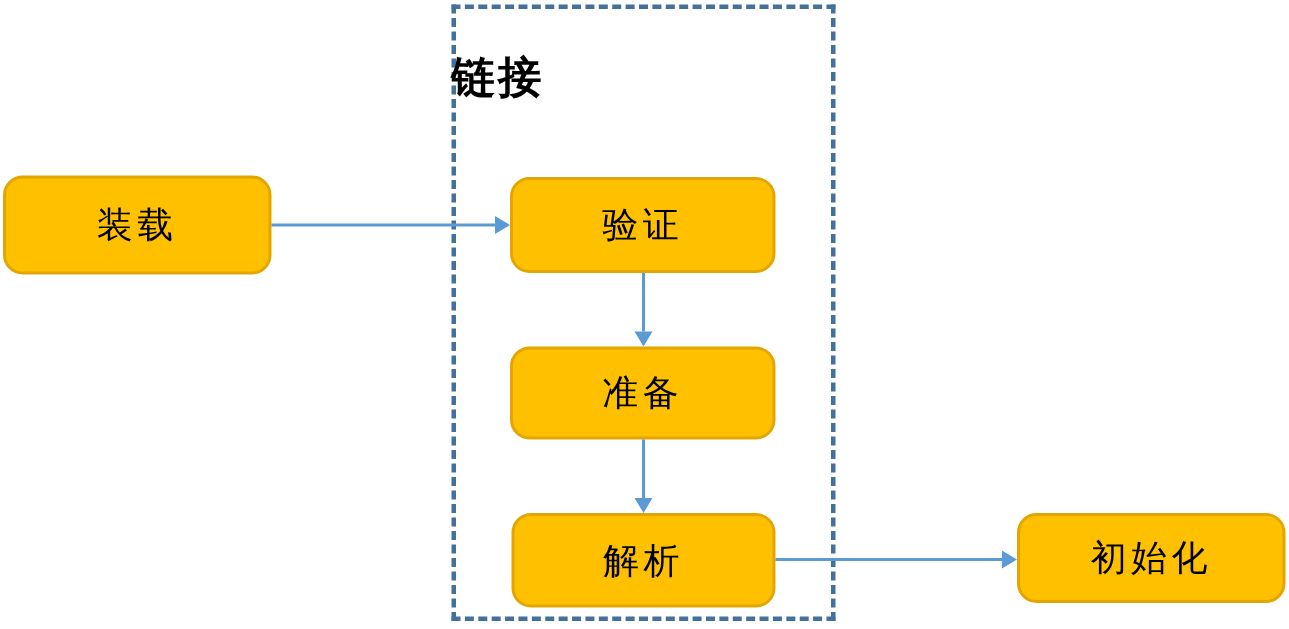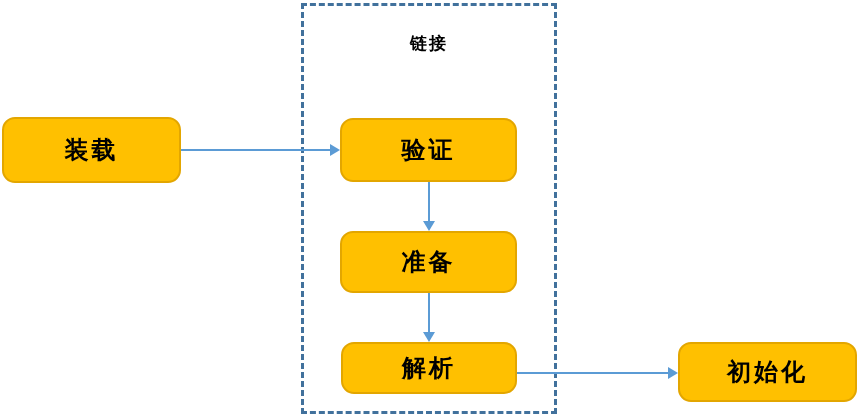--- a/index.html
+++ b/index.html
@@ -24,45 +24,44 @@
     height: 411px;
     border: 3px dashed #41719C;
     box-sizing: border-box;
     background: transparent;
   }
   .group-title {
     position: absolute;
     left: 301px;
     top: 32px;
     width: 256px;
-    text-align: center;
-    font-size: 17px;
+    font-size: 29px;
     font-weight: bold;
     color: #000000;
     letter-spacing: 2px;
   }
   
   .node {
     position: absolute;
     box-sizing: border-box;
     background: #FFC000;
     border: 2px solid #E3A600;
     border-radius: 13px;
     display: flex;
     align-items: center;
     justify-content: center;
     font-size: 24px;
-    font-weight: bold;
+    font-weight: normal;
     color: #000000;
     letter-spacing: 3px;
   }
   .node-load    { left: 2px;   top: 117px; width: 179px; height: 66px; }
   .node-verify  { left: 340px; top: 118px; width: 177px; height: 64px; }
   .node-prepare { left: 340px; top: 231px; width: 177px; height: 62px; }
-  .node-resolve { left: 341px; top: 342px; width: 176px; height: 52px; }
+  .node-resolve { left: 341px; top: 342px; width: 176px; height: 63px; }
   .node-init    { left: 678px; top: 342px; width: 179px; height: 60px; }
   
   .shaft {
     position: absolute;
     background: #5B9BD5;
   }
   .head {
     position: absolute;
     width: 0;
     height: 0;

